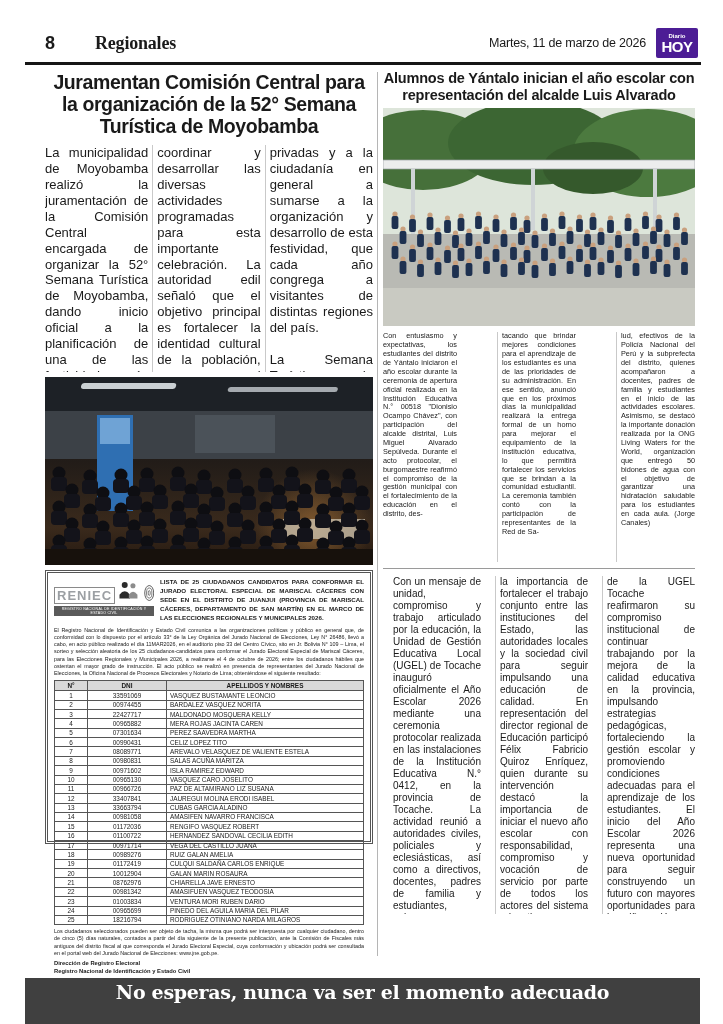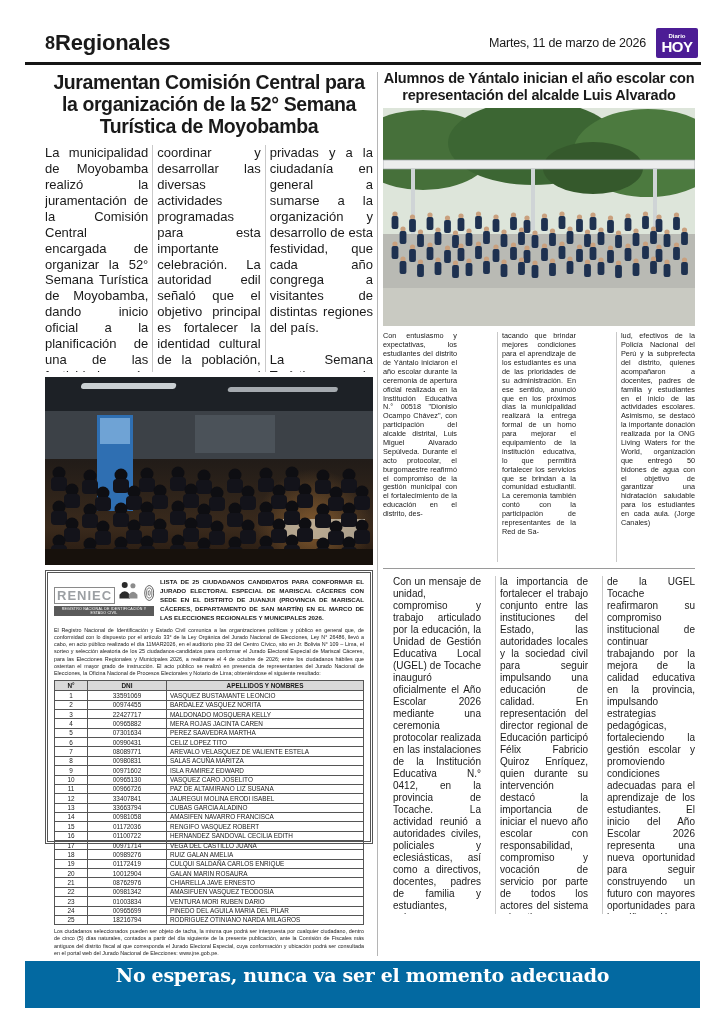--- a/index.html
+++ b/index.html
@@ -1,21 +1,21 @@
 <!DOCTYPE html>
 <html lang="es"><head>
 <meta charset="utf-8">
 <style>
   html,body{margin:0;padding:0;background:#e9e9e9;}
   .page{position:relative;width:723px;height:1024px;background:#fff;margin:0 auto;
         font-family:"Liberation Sans","DejaVu Sans",sans-serif;color:#1a1a1a;overflow:hidden;}
   
   .masthead{position:absolute;left:45px;right:25px;top:26px;height:34px;display:flex;align-items:center;}
   .pgnum{font-size:18px;font-weight:bold;}
-  .section{font-size:22px;font-weight:bold;letter-spacing:-.2px;}
+  .section{font-size:18px;font-weight:bold;margin-left:40px;letter-spacing:-.2px;font-family:Liberation Serif, serif;}
   .mast-spacer{flex:1;}
   .mast-date{font-size:12.5px;letter-spacing:-.2px;margin-right:10px;}
   .hoy{width:42px;height:30px;border-radius:2px;display:flex;flex-direction:column;align-items:center;justify-content:center;color:#fff;}
   .hoy .d{font-size:6px;font-weight:bold;line-height:6px;}
   .hoy .h{font-size:15px;font-weight:bold;line-height:15px;letter-spacing:-.5px;}
   .mast-rule{position:absolute;left:25px;right:22px;top:62px;height:3px;background:#151515;}
   .vdiv{position:absolute;left:377px;top:72px;width:1px;height:884px;background:#b5b5b5;}
   
   .art1{position:absolute;left:45px;top:72px;width:328px;}
   .art2{position:absolute;left:383px;top:70px;width:312px;}
@@ -495,17 +495,17 @@
       <div class="col">Con un mensaje de unidad, compromiso y trabajo articulado por la educación, la Unidad de Gestión Educativa Local (UGEL) de Tocache inauguró oficialmente el Año Escolar 2026 mediante una ceremonia protocolar realizada en las instalaciones de la Institución Educativa N.° 0412, en la provincia de Tocache. La actividad reunió a autoridades civiles, policiales y eclesiásticas, así como a directivos, docentes, padres de familia y estudiantes, quienes participaron en este acto simbólico que marca el inicio de un nuevo ciclo académico para la niñez y juventud de la provincia.
 
 Durante la ceremonia se desarrollaron actos cívicos y presentaciones protocolares, además de mensajes dirigidos a la comunidad educativa, en los que se resaltó</div>
       <div class="col">la importancia de fortalecer el trabajo conjunto entre las instituciones del Estado, las autoridades locales y la sociedad civil para seguir impulsando una educación de calidad. En representación del director regional de Educación participó Félix Fabricio Quiroz Enríquez, quien durante su intervención destacó la importancia de iniciar el nuevo año escolar con responsabilidad, compromiso y vocación de servicio por parte de todos los actores del sistema educativo. Asimismo, señaló que la educación constituye un pilar fundamental para el desarrollo social y económico de los pueblos. El representante regional también exhortó a docentes, estudiantes y padres de familia a mantener una participación activa en el proceso educativo, promoviendo valores, disciplina y esfuerzo como bases para lograr una formación integral. Por su parte, las autoridades</div>
       <div class="col">de la UGEL Tocache reafirmaron su compromiso institucional de continuar trabajando por la mejora de la calidad educativa en la provincia, impulsando estrategias pedagógicas, fortaleciendo la gestión escolar y promoviendo condiciones adecuadas para el aprendizaje de los estudiantes. El inicio del Año Escolar 2026 representa una nueva oportunidad para seguir construyendo un futuro con mayores oportunidades para los niños y jóvenes de Tocache, quienes constituyen el motor del desarrollo y la esperanza de una provincia con más progreso.
 
 La ceremonia concluyó con un mensaje de optimismo y unidad, resaltando que el trabajo articulado entre autoridades, docentes y familias será clave para alcanzar las metas educativas trazadas para el presente año académico.</div>
     </div>
   </div>
 
-  <div class="banner" style="background: #0369a1;">
+  <div class="banner" style="background: #404040; margin-top: 17px;">
     <span>No esperas, nunca va ser el momento adecuado</span>
   </div>
 
 </div>
 
 </body></html>

